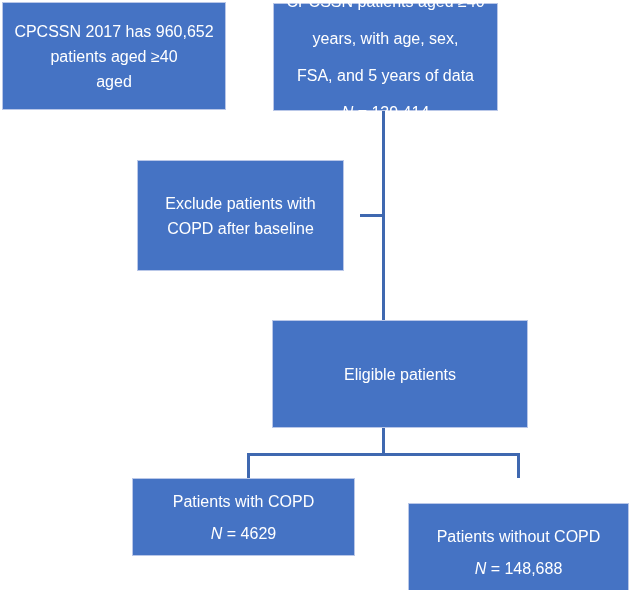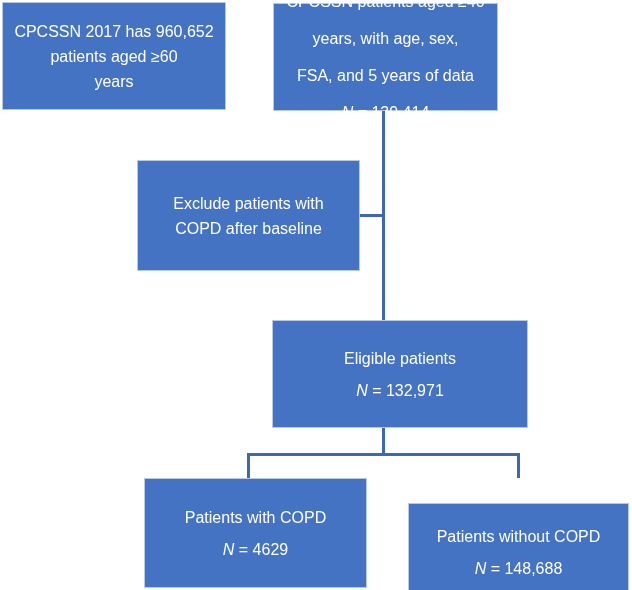--- a/index.html
+++ b/index.html
@@ -38,58 +38,57 @@
     line-height: 25px;
     white-space: nowrap;
   }
   .box.wide-gap .line + .line { margin-top: 7px; }
   .it { font-style: italic; }
   .conn { position: absolute; background: var(--connector); }
 
   
   #box-source   { left: 2px;   top: 2px;   width: 224px; height: 108px; align-items: center; }
   #box-cohort   { left: 273px; top: 3px;   width: 225px; height: 108px; gap: 12px; }
-  #box-exclude  { left: 137px; top: 160px; width: 223px; height: 111px; }
+  #box-exclude  { left: 137px; top: 160px; width: 207px; height: 111px; }
   #box-eligible { left: 272px; top: 320px; width: 256px; height: 108px; }
-  #box-copd     { left: 144px; top: 478px; width: 223px; height: 110px; }
+  #box-copd     { left: 132px; top: 478px; width: 223px; height: 78px; }
   #box-nocopd   { left: 408px; top: 478px; width: 221px; height: 98px; margin-top: 25px; }
 
   #conn-v1 { left: 382px; top: 111px; width: 3px;   height: 209px; }
   #conn-h1 { left: 360px; top: 214px; width: 23px;  height: 3px;   }
   #conn-v2 { left: 382px; top: 428px; width: 3px;   height: 28px;  }
   #conn-h2 { left: 247px; top: 453px; width: 273px; height: 3px;   }
   #conn-v3 { left: 247px; top: 453px; width: 3px;   height: 25px;  }
   #conn-v4 { left: 517px; top: 453px; width: 3px;   height: 25px;  }
 </style>
 </head>
 <body>
 
 <div class="canvas">
 
   <div class="box" id="box-source">
       <div class="line">CPCSSN 2017 has 960,652</div>
-      <div class="line">patients aged ≥60</div>
-      <div class="line">years</div>
+      <div class="line">patients aged ≥40</div>
+      <div class="line">aged</div>
     </div>
 
   <div class="box" id="box-cohort">
       <div class="line">CPCSSN patients aged ≥40</div>
       <div class="line">years, with age, sex,</div>
       <div class="line">FSA, and 5 years of data</div>
       <div class="line"><span class="it">N</span><span> = 139,414</span></div>
     </div>
 
   <div class="box" id="box-exclude">
       <div class="line">Exclude patients with</div>
       <div class="line">COPD after baseline</div>
     </div>
 
   <div class="box wide-gap" id="box-eligible">
       <div class="line">Eligible patients</div>
-      <div class="line"><span class="it">N</span><span> = 132,971</span></div>
     </div>
 
   <div class="box wide-gap" id="box-copd">
       <div class="line">Patients with COPD</div>
       <div class="line"><span class="it">N</span><span> = 4629</span></div>
     </div>
 
   <div class="box wide-gap" id="box-nocopd">
       <div class="line">Patients without COPD</div>
       <div class="line"><span class="it">N</span><span> = 148,688</span></div>

